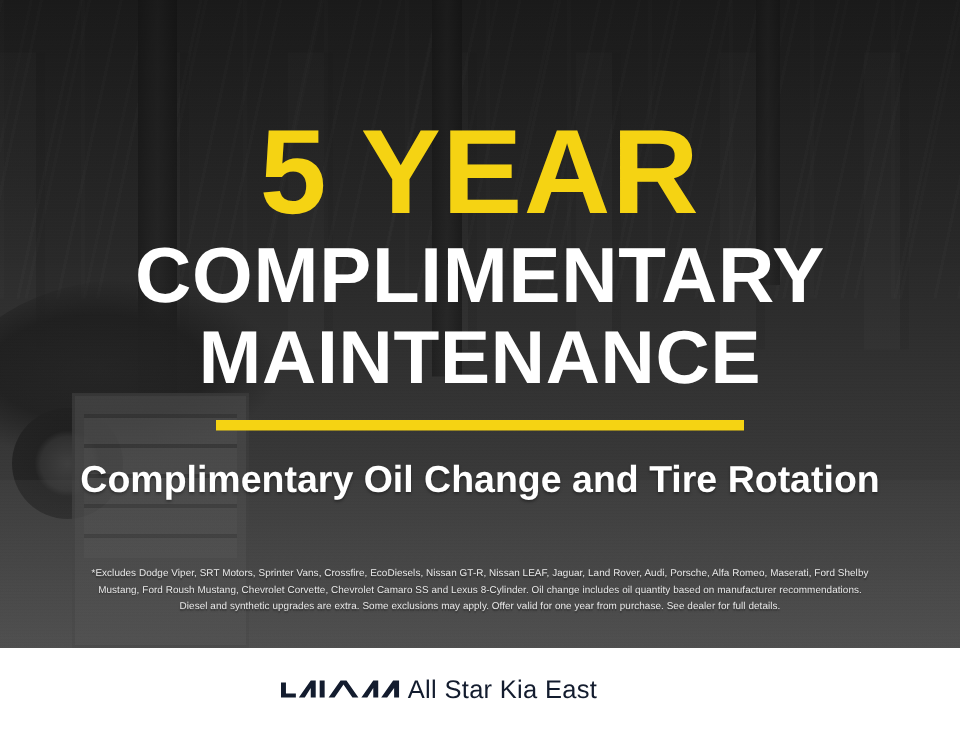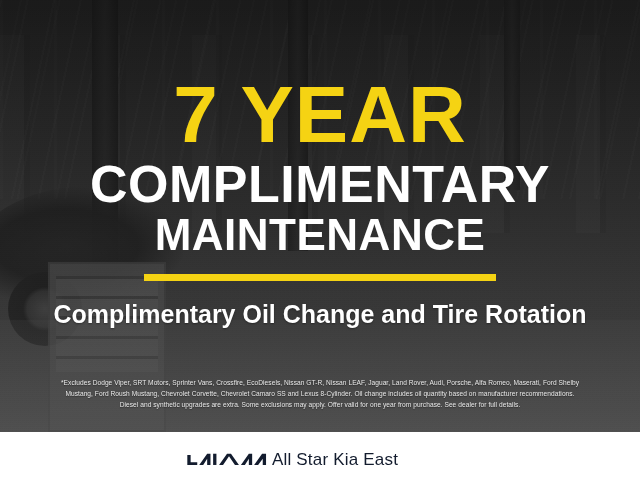--- a/index.html
+++ b/index.html
@@ -141,21 +141,21 @@
   .headline-sub1,
   .headline-sub2 {
     font-family: "Liberation Sans", sans-serif;
     font-weight: 700;
     color: #ffffff;
     letter-spacing: 0.5px;
     line-height: 1.02;
     white-space: nowrap;
   }
   .headline-sub1 { margin-top: 6px; font-size: 52px; }
-  .headline-sub2 { margin-top: 2px; font-size: 44px; }
+  .headline-sub2 { margin-top: 2px; font-size: 50px; }
 
   .divider-rule {
     width: 352px;
     height: 7px;
     background: #F5D313;
     margin-top: 16px;
   }
 
   .offer-line1,
   .offer-line2 {
@@ -224,21 +224,21 @@
     <div class="photo-pillar-b"></div>
     <div class="photo-lift"></div>
     <div class="photo-car"></div>
     <div class="photo-wheel"></div>
     <div class="photo-toolchest"></div>
     <div class="photo-floor"></div>
     <div class="photo-grain"></div>
     <div class="photo-scrim"></div>
 
     <div class="hero-copy">
-      <div class="headline-year">7 YEAR</div>
+      <div class="headline-year">5 YEAR</div>
       <div class="headline-sub1">COMPLIMENTARY</div>
       <div class="headline-sub2">MAINTENANCE</div>
 
       <div class="divider-rule"></div>
 
       <div class="offer-line1">Complimentary Oil Change and Tire Rotation</div>
     </div>
 
     <div class="disclaimer">
       <div>*Excludes Dodge Viper, SRT Motors, Sprinter Vans, Crossfire, EcoDiesels, Nissan GT-R, Nissan LEAF, Jaguar, Land Rover, Audi, Porsche, Alfa Romeo, Maserati, Ford Shelby</div>

